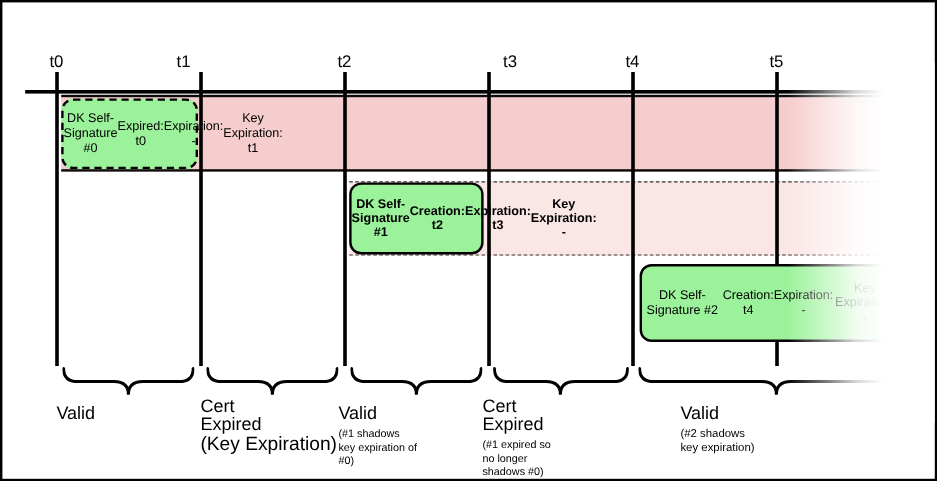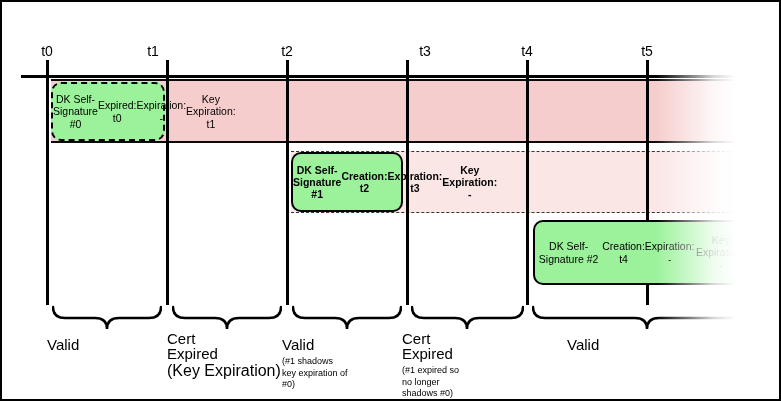--- a/index.html
+++ b/index.html
@@ -130,16 +130,18 @@
   </div>
   <div class="abs region r4">
     <div class="region-label">Cert
 Expired</div>
     <div class="region-sub sub-sm">(#1 expired so
 no longer
 shadows #0)</div>
   </div>
   <div class="abs region r5">
     <div class="region-label">Valid</div>
+    <div class="region-sub sub-sm" style="font-size:9.5px">(#2 shadows
+key expiration)</div>
   </div>
 
   <div class="abs fade-out"></div>
 </div>
 
 </body></html>

